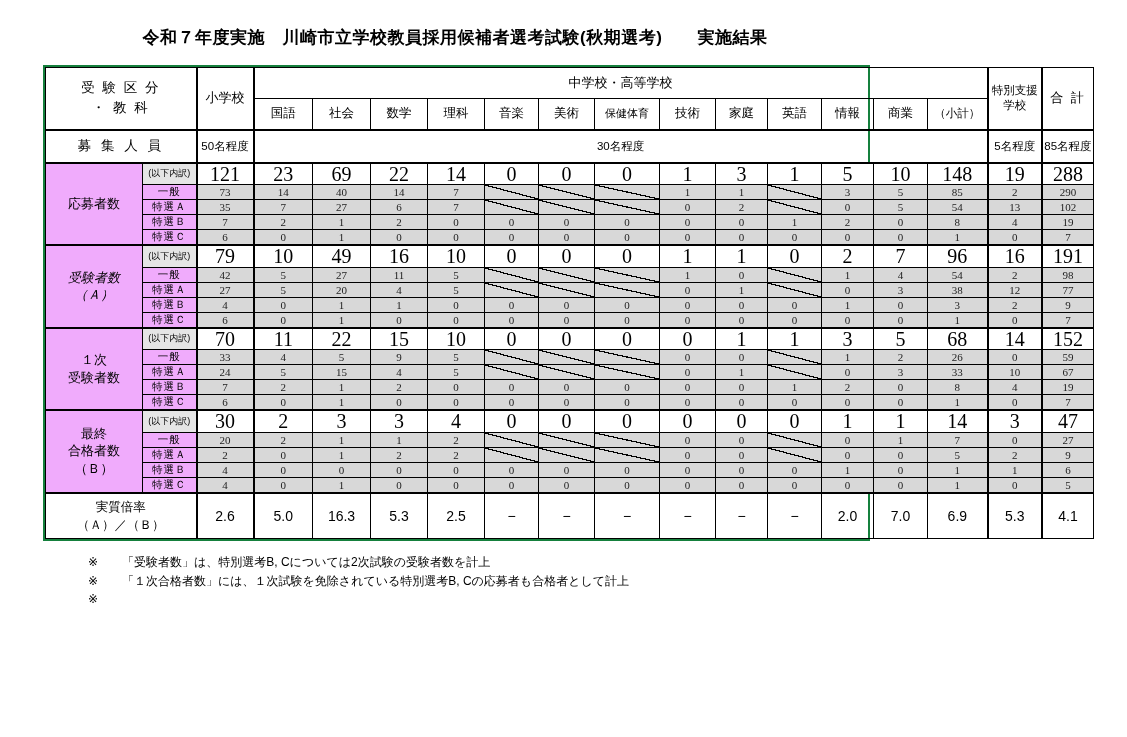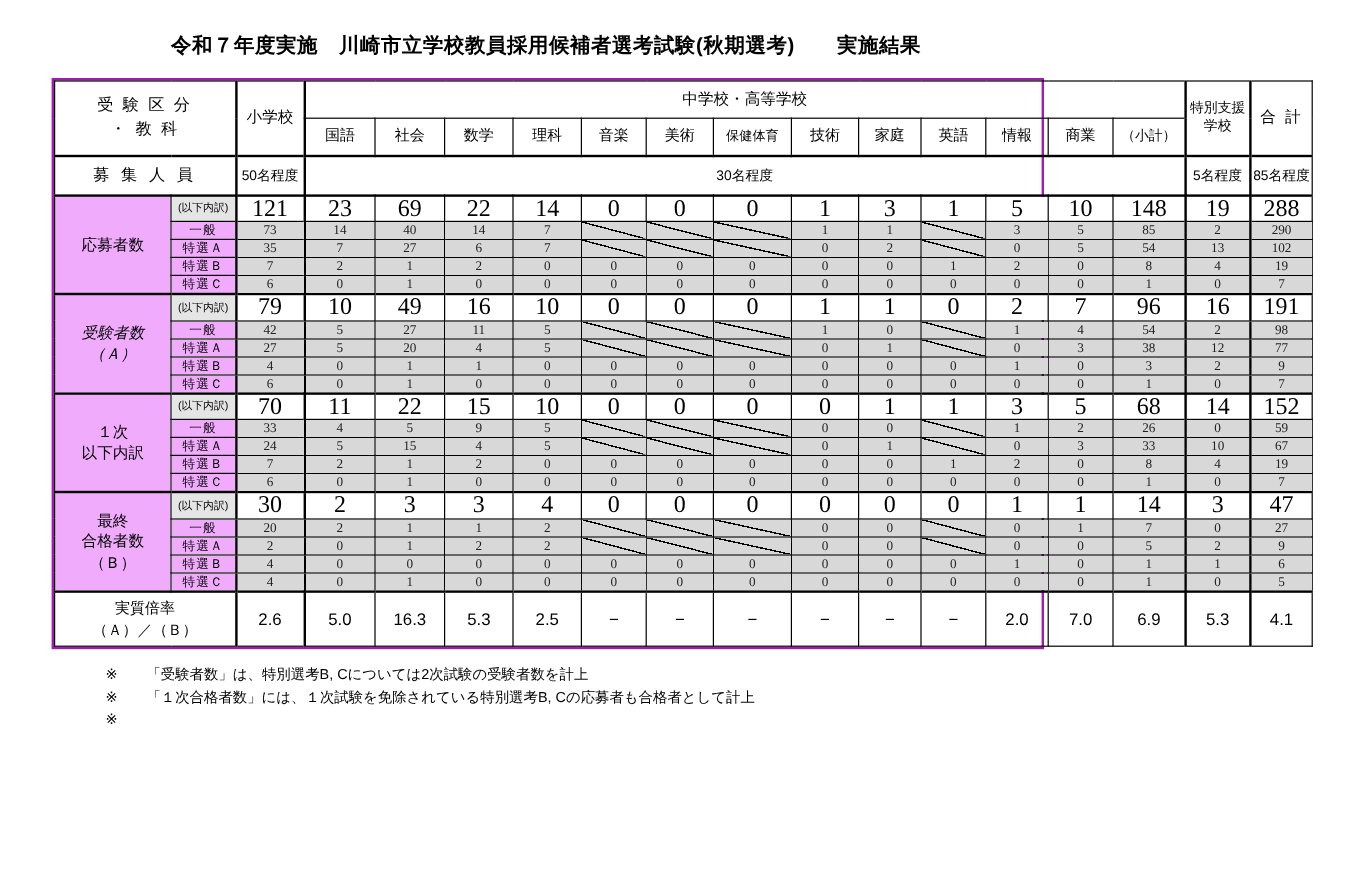--- a/index.html
+++ b/index.html
@@ -29,21 +29,21 @@
     font-weight: bold;
     letter-spacing: 0.5px;
     padding-top: 26px;
     padding-bottom: 0;
     white-space: pre;
   }
 
   
   .table-wrap {
     margin: 16px 40px 0 43px;
-    border: 2px solid #a21caf;
+    border: 2px solid #15803d;
     box-sizing: border-box;
   }
   table.main {
     border-collapse: collapse;
     width: 100%;
     table-layout: fixed;
     font-size: 12px;
   }
   table.main td, table.main th {
     border: 1px solid #000;
@@ -431,21 +431,21 @@
             <td class="sub-cell tb-thick-b">0</td>
             <td class="sub-cell tb-thick-b">0</td>
             <td class="sub-cell tb-thick-b">0</td>
             <td class="sub-cell tb-thick-b">0</td>
             <td class="sub-cell tb-thick-r tb-thick-b">1</td>
             <td class="sub-cell tb-thick-r tb-thick-b">0</td>
             <td class="sub-cell tb-thick-b">7</td>
           </tr>
           <tr>
             <td class="blk-label tb-thick-t" rowspan="5" style="white-space: pre-line;">１次
-以下内訳</td>
+受験者数</td>
             <td class="sub-label breakdown-head tb-thick-r tb-thick-t">(以下内訳)</td>
             <td class="total-cell tb-thick-t tb-thick-r">70</td>
             <td class="total-cell tb-thick-t">11</td>
             <td class="total-cell tb-thick-t">22</td>
             <td class="total-cell tb-thick-t">15</td>
             <td class="total-cell tb-thick-t">10</td>
             <td class="total-cell tb-thick-t">0</td>
             <td class="total-cell tb-thick-t">0</td>
             <td class="total-cell tb-thick-t">0</td>
             <td class="total-cell tb-thick-t">0</td>

